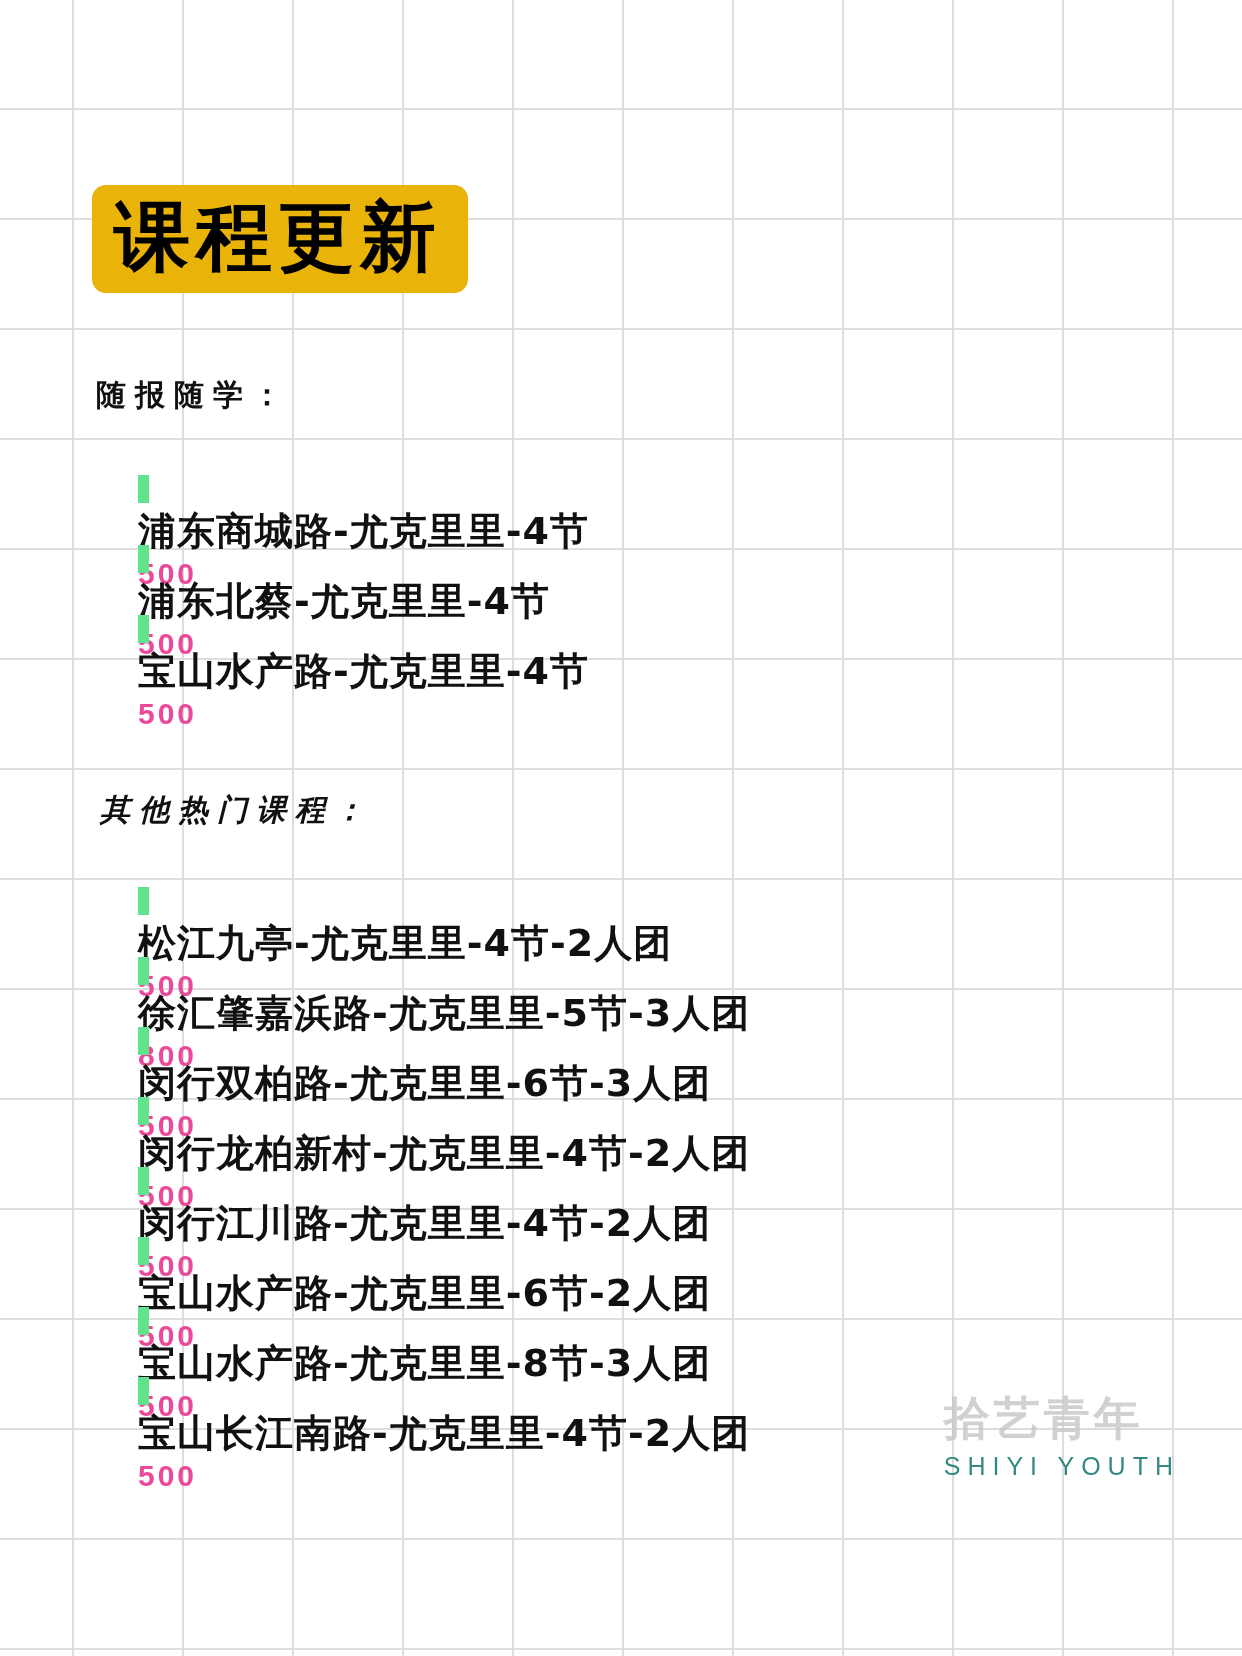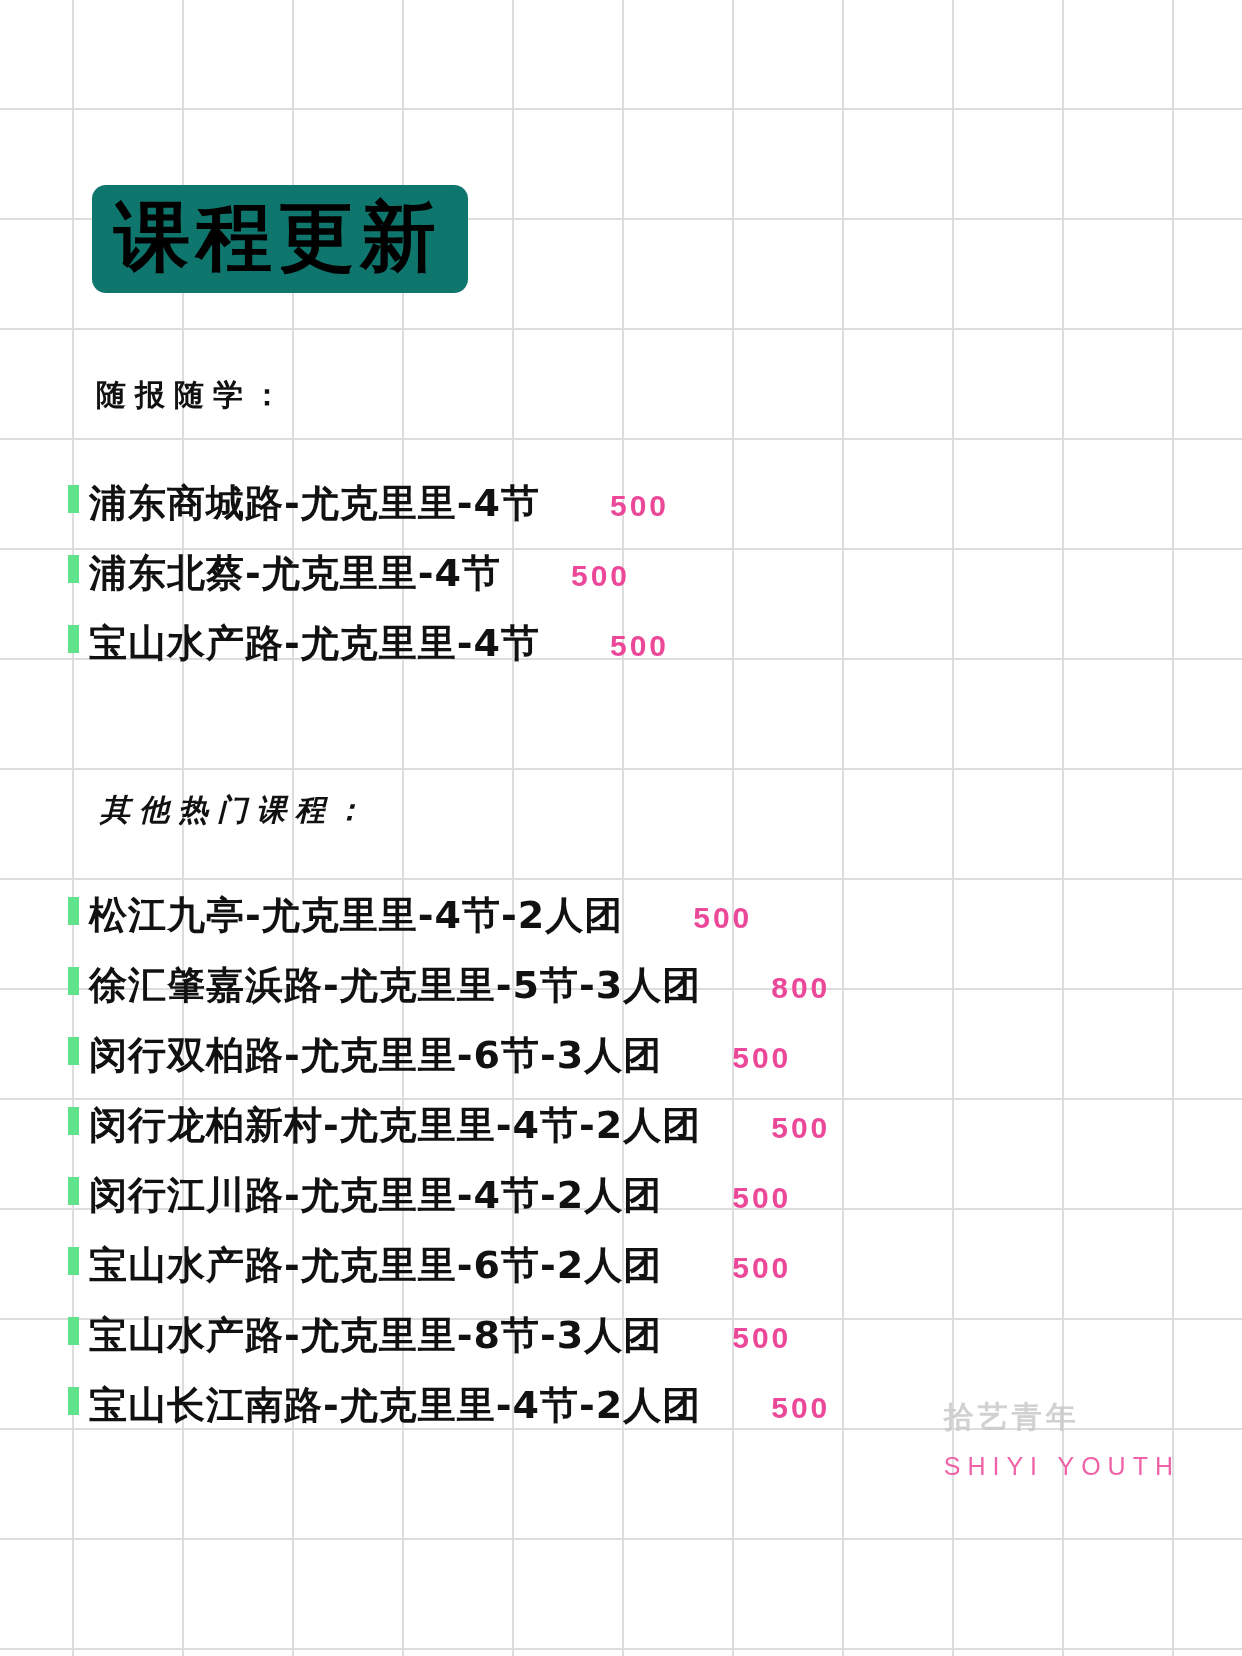--- a/index.html
+++ b/index.html
@@ -34,21 +34,21 @@
   }
 
   
   .title-wrap {
     position: absolute;
     left: 92px;
     top: 185px;
   }
   .title-highlight {
     display: inline-block;
-    background: #0f766e;
+    background: #eab308;
     border-radius: 14px;
     padding: 14px 26px 18px 22px;
   }
   .title-text {
     font-family: "DejaVu Sans", sans-serif;
     font-size: 76px;
     font-weight: 700;
     color: #000000;
     letter-spacing: 6px;
     line-height: 1.0;
@@ -70,20 +70,21 @@
 
   
   .list-block { position: absolute; left: 68px; }
   #list-1 { top: 478px; }
   #list-2 { top: 890px; }
 
   .row {
     display: flex;
     align-items: baseline;
     height: 70px;
+    flex-direction: column;
   }
   .bullet {
     width: 11px;
     height: 28px;
     background: #5fe38b;
     flex: 0 0 auto;
     margin-right: 10px;
     position: relative;
     top: -3px;
   }
@@ -129,31 +130,31 @@
     font-family: "DejaVu Sans", sans-serif;
     font-size: 34px;
     line-height: 0.95;
     color: #b7e7c6;
     text-align: center;
     font-weight: 700;
   }
   .wm-texts { display: flex; flex-direction: column; }
   .wm-cn {
     font-family: "DejaVu Sans", sans-serif;
-    font-size: 30px;
+    font-size: 46px;
     letter-spacing: 4px;
     color: #c9c9c9;
     font-weight: 700;
   }
   .wm-en {
     font-family: "Liberation Sans", sans-serif;
     font-size: 25px;
     letter-spacing: 7px;
-    color: #ec4899;
-    margin-top: 14px;
+    color: #0f766e;
+    margin-top: 2px;
   }
 </style>
 </head>
 <body>
 
 <div id="grid-bg"></div>
 
 <div id="page">
 
   <div class="title-wrap">

